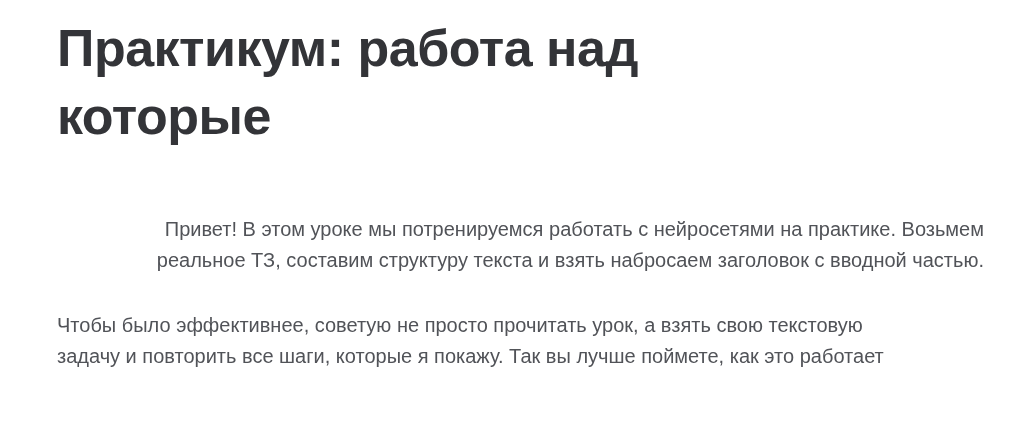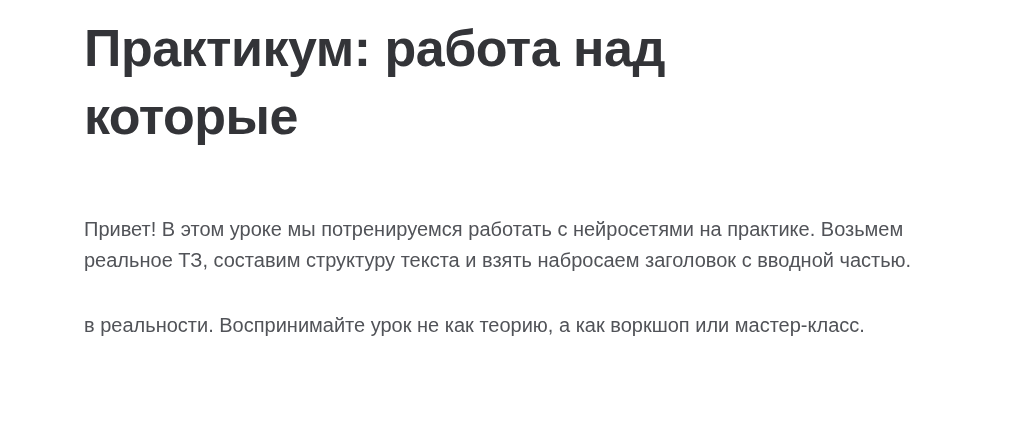--- a/index.html
+++ b/index.html
@@ -7,40 +7,41 @@
     padding: 0;
     background: #ffffff;
   }
   body {
     width: 1024px;
     height: 428px;
     overflow: hidden;
     font-family: "Liberation Sans", "DejaVu Sans", sans-serif;
   }
   .lesson-content {
-    padding-left: 84px;
+    padding-left: 57px;
     padding-right: 40px;
   }
   .page-title {
     margin: 14px 0 0 0;
     font-size: 52px;
     line-height: 68px;
     font-weight: 700;
     letter-spacing: -0.5px;
     color: #333438;
   }
   .paragraph {
     font-size: 20px;
     line-height: 31px;
     font-weight: 400;
     letter-spacing: 0;
     color: #515358;
   }
   .paragraph.first {
     margin: 64px 0 0 0;
+    text-align: right;
   }
   .paragraph.second {
     margin: 34px 0 0 0;
   }
   .line {
     display: block;
     white-space: nowrap;
   }
 </style>
 </head>
@@ -52,16 +53,17 @@
     <span class="line">Практикум: работа над</span>
     <span class="line">которые</span>
   </h1>
 
   <p class="paragraph first">
     <span class="line">Привет! В этом уроке мы потренируемся работать с нейросетями на практике. Возьмем</span>
     <span class="line">реальное ТЗ, составим структуру текста и взять набросаем заголовок с вводной частью.</span>
   </p>
 
   <p class="paragraph second">
-    <span class="line">в реальности. Воспринимайте урок не как теорию, а как воркшоп или мастер-класс.</span>
+    <span class="line">Чтобы было эффективнее, советую не просто прочитать урок, а взять свою текстовую</span>
+    <span class="line">задачу и повторить все шаги, которые я покажу. Так вы лучше поймете, как это работает</span>
   </p>
 
 </main>
 
 </body></html>

